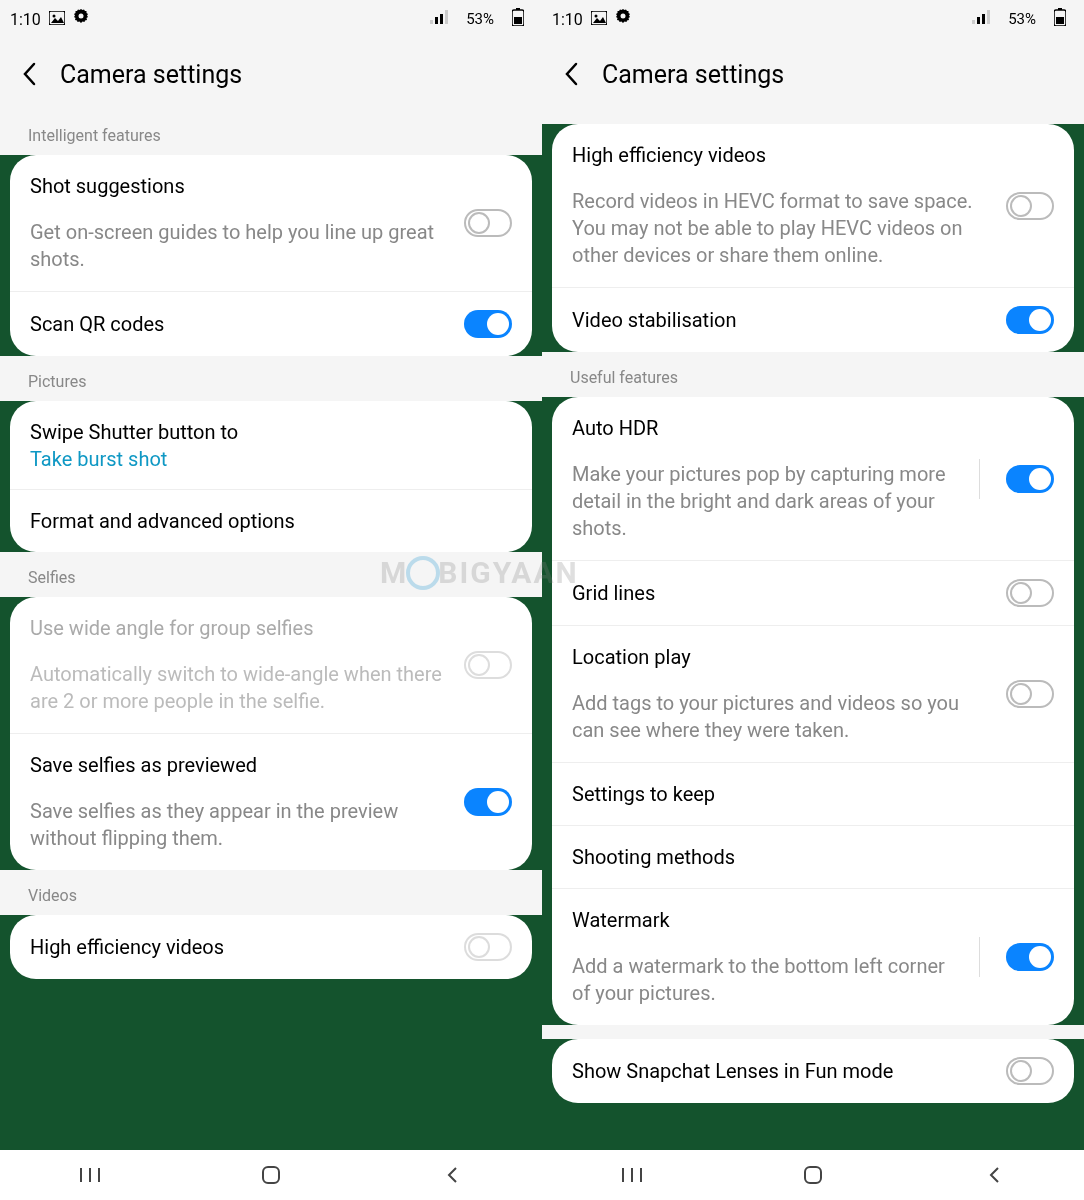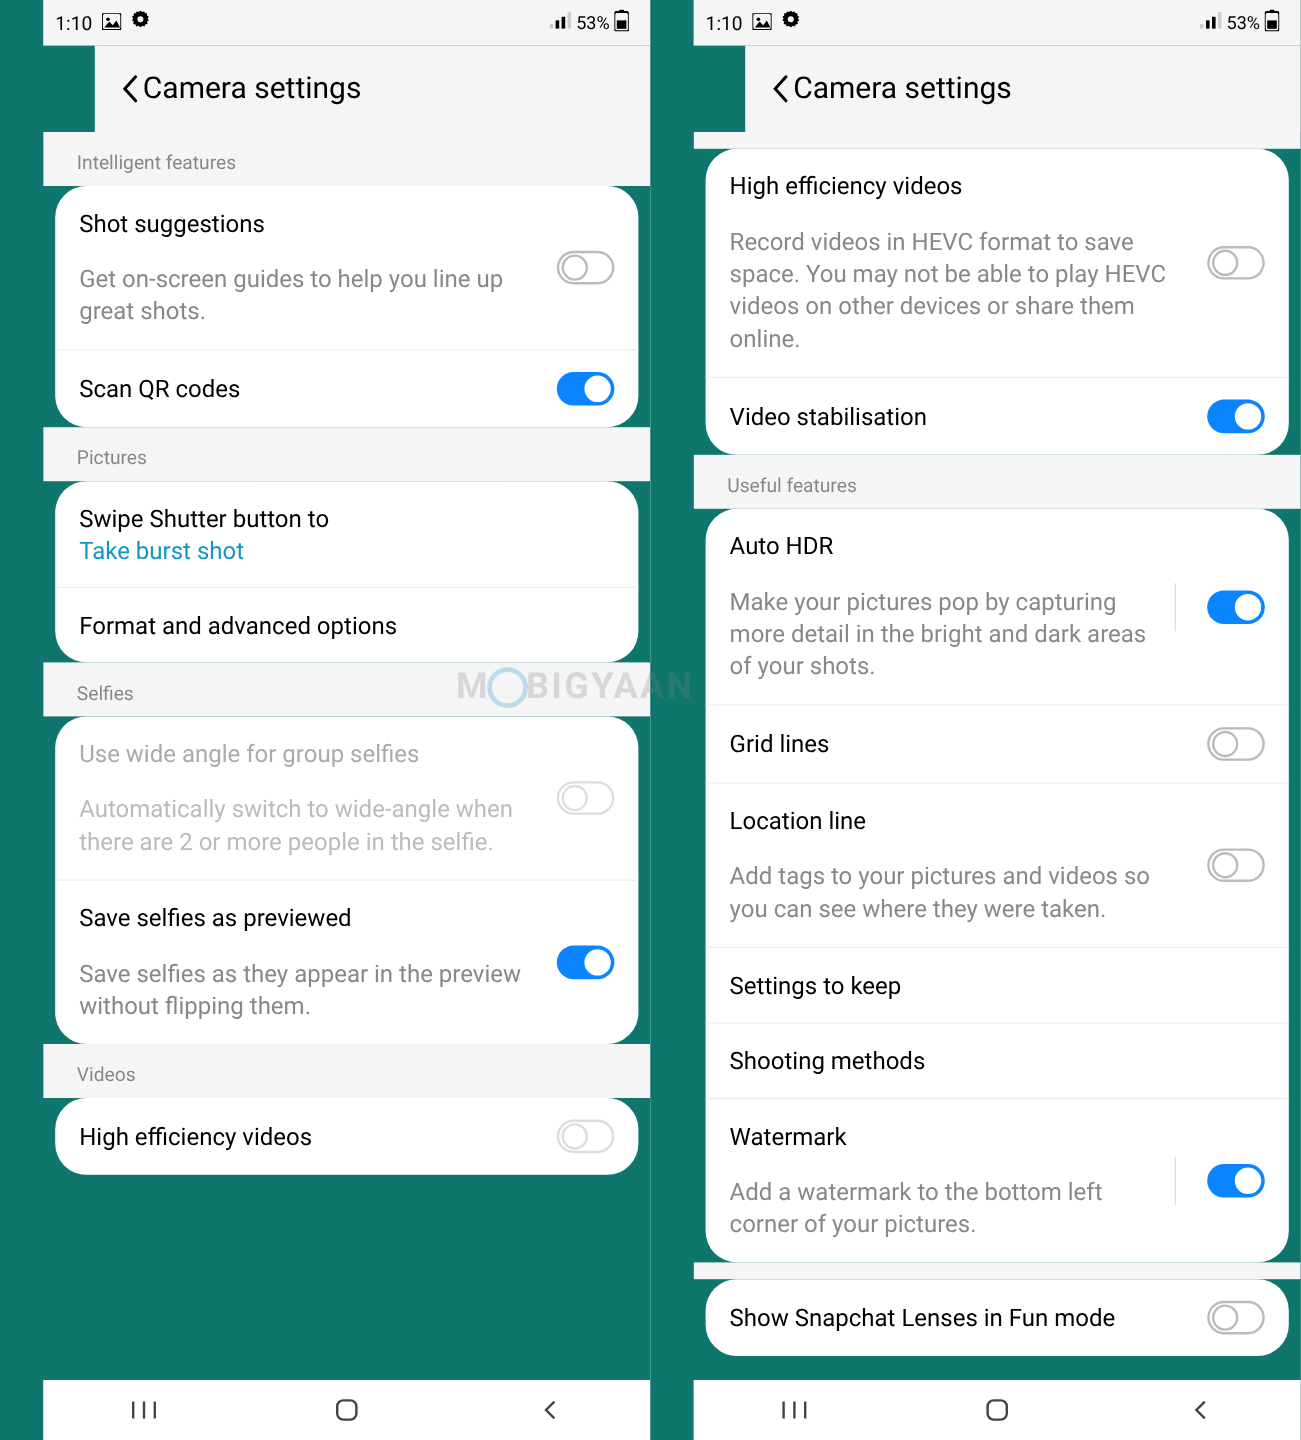--- a/index.html
+++ b/index.html
@@ -7,46 +7,45 @@
   font-family: -apple-system, BlinkMacSystemFont, 'Segoe UI', Roboto, sans-serif;
   background: #fff;
   width: 1084px;
   height: 1200px;
   display: flex;
   position: relative;
 }
 .screen {
   width: 542px;
   height: 1200px;
-  background: #0f766e;
+  background: #14532d;
   display: flex;
   flex-direction: column;
   position: relative;
   overflow: hidden;
-  padding-left: 36px;
 }
 .status-bar {
   height: 38px;
   background: #f5f5f5;
   display: flex;
   justify-content: space-between;
   align-items: center;
   padding: 0 18px 0 10px;
   font-size: 16px;
   color: #000;
 }
 .status-left { display: flex; align-items: center; gap: 8px; }
-.status-right { display: flex; align-items: center; gap: 4px; font-size: 15px; }
+.status-right { display: flex; align-items: center; gap: 18px; font-size: 15px; }
 .header {
   height: 72px;
   background: #f5f5f5;
   display: flex;
   align-items: center;
   padding: 0 22px;
-  margin-left: 43px;
+  gap: 20px;
 }
 .back-chevron { width: 18px; height: 28px; display:flex; align-items:center;}
 .header-title { font-size: 25px; color: #000; font-weight: 400; }
 .content { flex: 1; overflow: hidden; }
 .section-header {
   font-size: 16px;
   color: #888;
   padding: 16px 28px 10px;
   background: #f5f5f5;
 }
@@ -328,21 +327,21 @@
       <div class="row">
         <div class="row-text">
             <div class="row-title">Grid lines</div>
           </div>
         <div class="toggle off">
             <div class="thumb"></div>
           </div>
       </div>
       <div class="row">
         <div class="row-text">
-          <div class="row-title">Location line</div>
+          <div class="row-title">Location play</div>
           <div class="row-subtitle">Add tags to your pictures and videos so you can see where they were taken.</div>
         </div>
         <div class="toggle off">
             <div class="thumb"></div>
           </div>
       </div>
       <div class="row">
         <div class="row-text">
             <div class="row-title">Settings to keep</div>
           </div>

